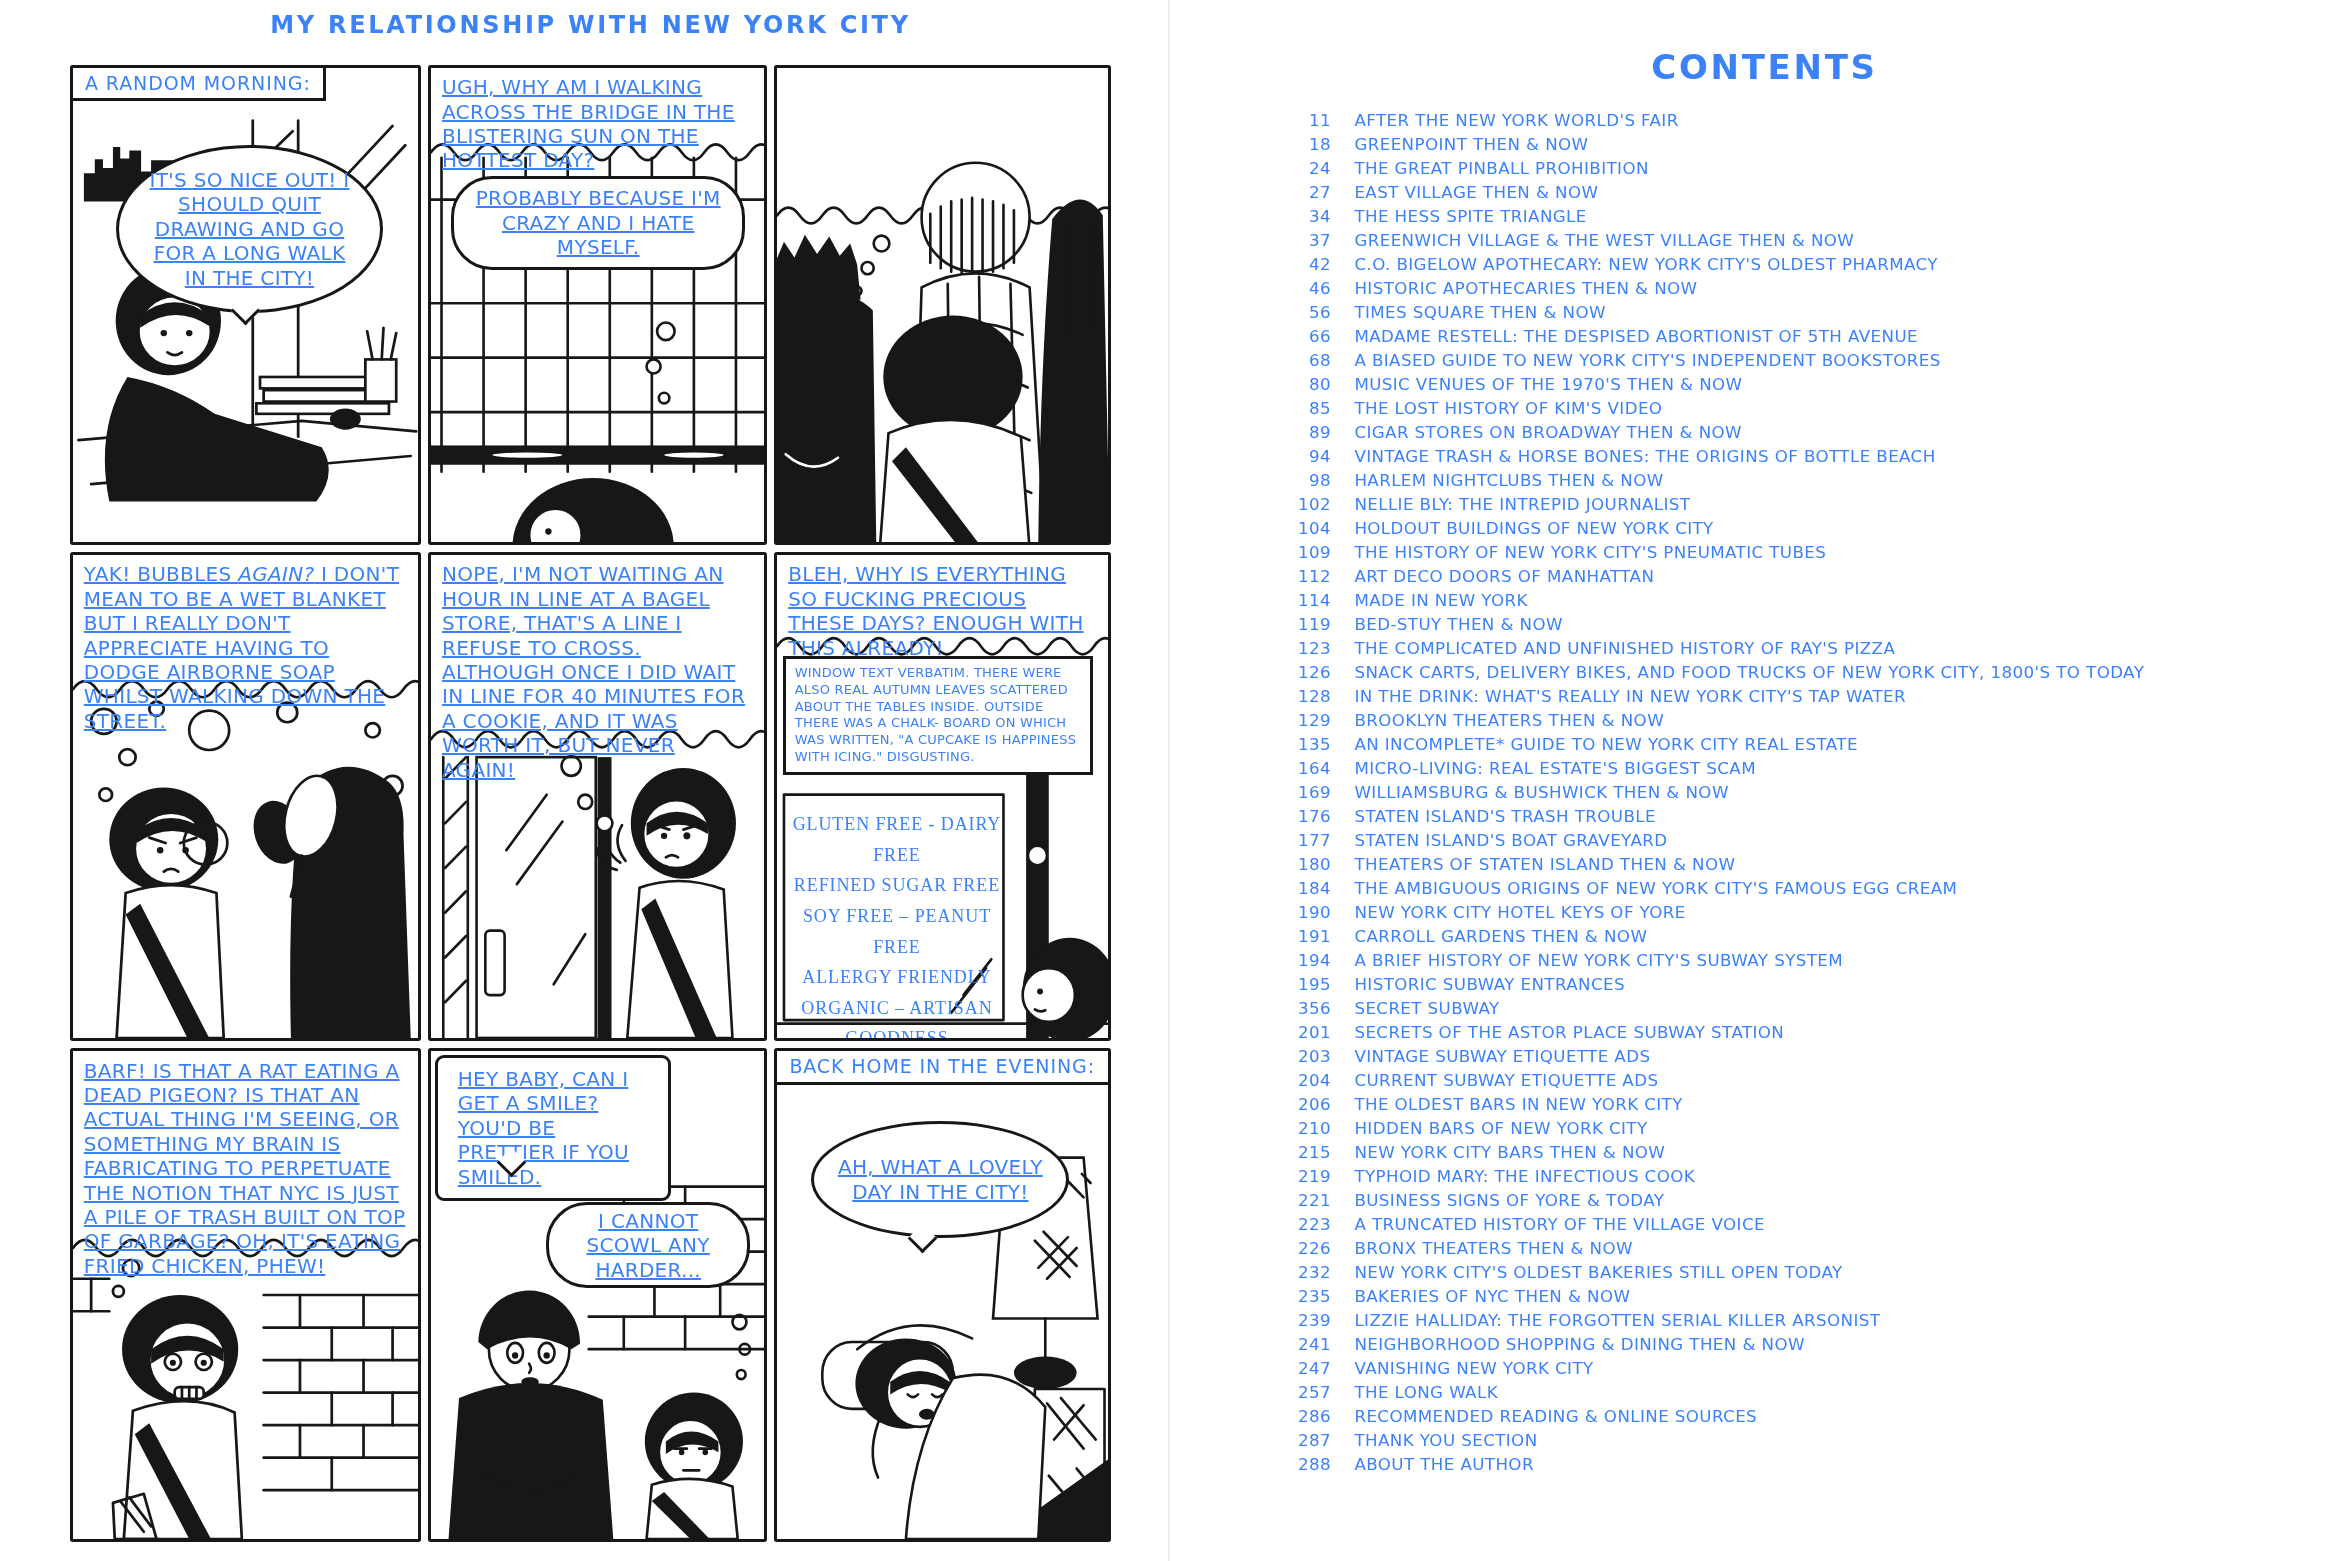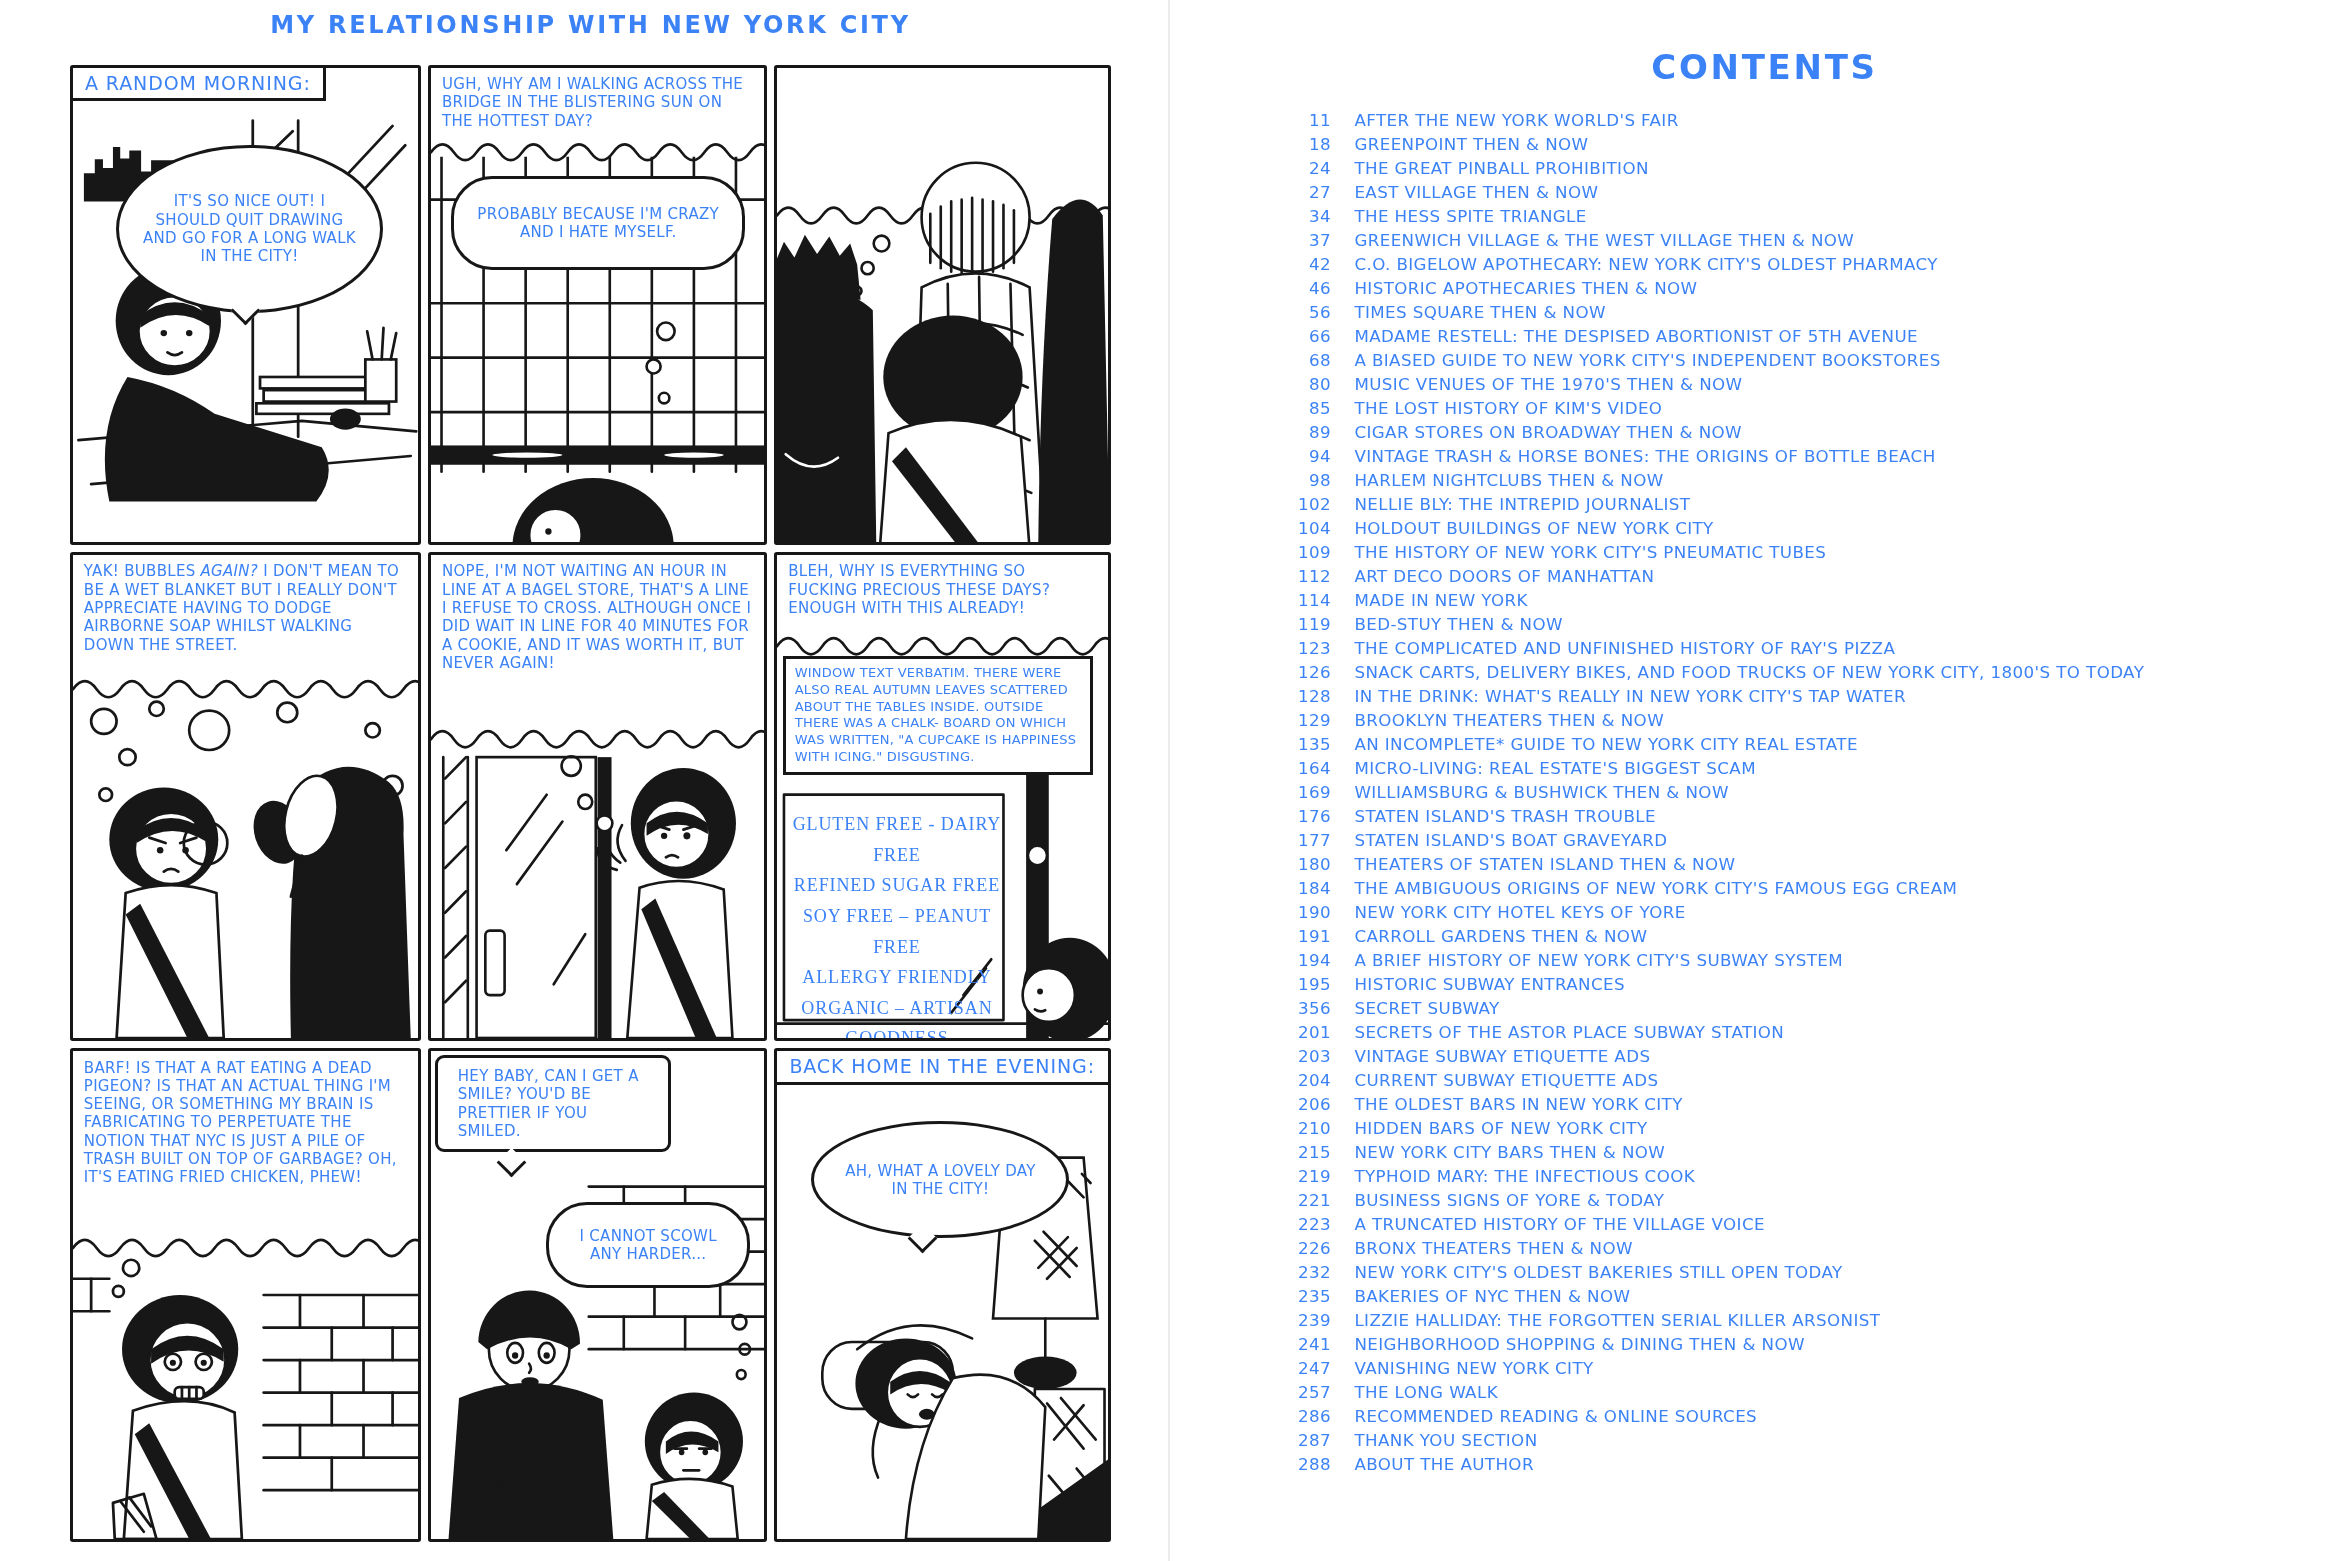--- a/index.html
+++ b/index.html
@@ -15,21 +15,21 @@
   .panel-grid {
     position:absolute; left:70px; top:65px; width:1041px; height:1479px;
     display:grid; grid-template-columns:351px 339px 337px; grid-template-rows:480px 489px 494px;
     gap:7.2px;
   }
   .panel {
     position:relative; border:3.6px solid #171717; border-radius:2.7px; background:#fff;
     overflow:hidden; box-sizing:border-box;
   }
   .panel svg { position:absolute; left:0; top:0; width:100%; height:100%; }
-  .lettering { font-size:15px; line-height:1.22; letter-spacing:0.3px; }
+  .lettering { font-size:20px; line-height:1.22; letter-spacing:0.3px;text-decoration:underline; }
   .monologue { position:absolute; left:0; top:0; right:0; padding:7.2px 10.8px 0 10.8px; background:transparent; }
   .caption-box {
     position:absolute; background:#fff; border:3.2px solid #171717; padding:4.5px 12.6px;
     font-size:19px; letter-spacing:0.9px;
   }
   .balloon {
     position:absolute; background:#fff; border:3.2px solid #171717; border-radius:50%;
     display:flex; align-items:center; justify-content:center; text-align:center; padding:14.4px 23.4px;
     box-sizing:border-box;
   }

